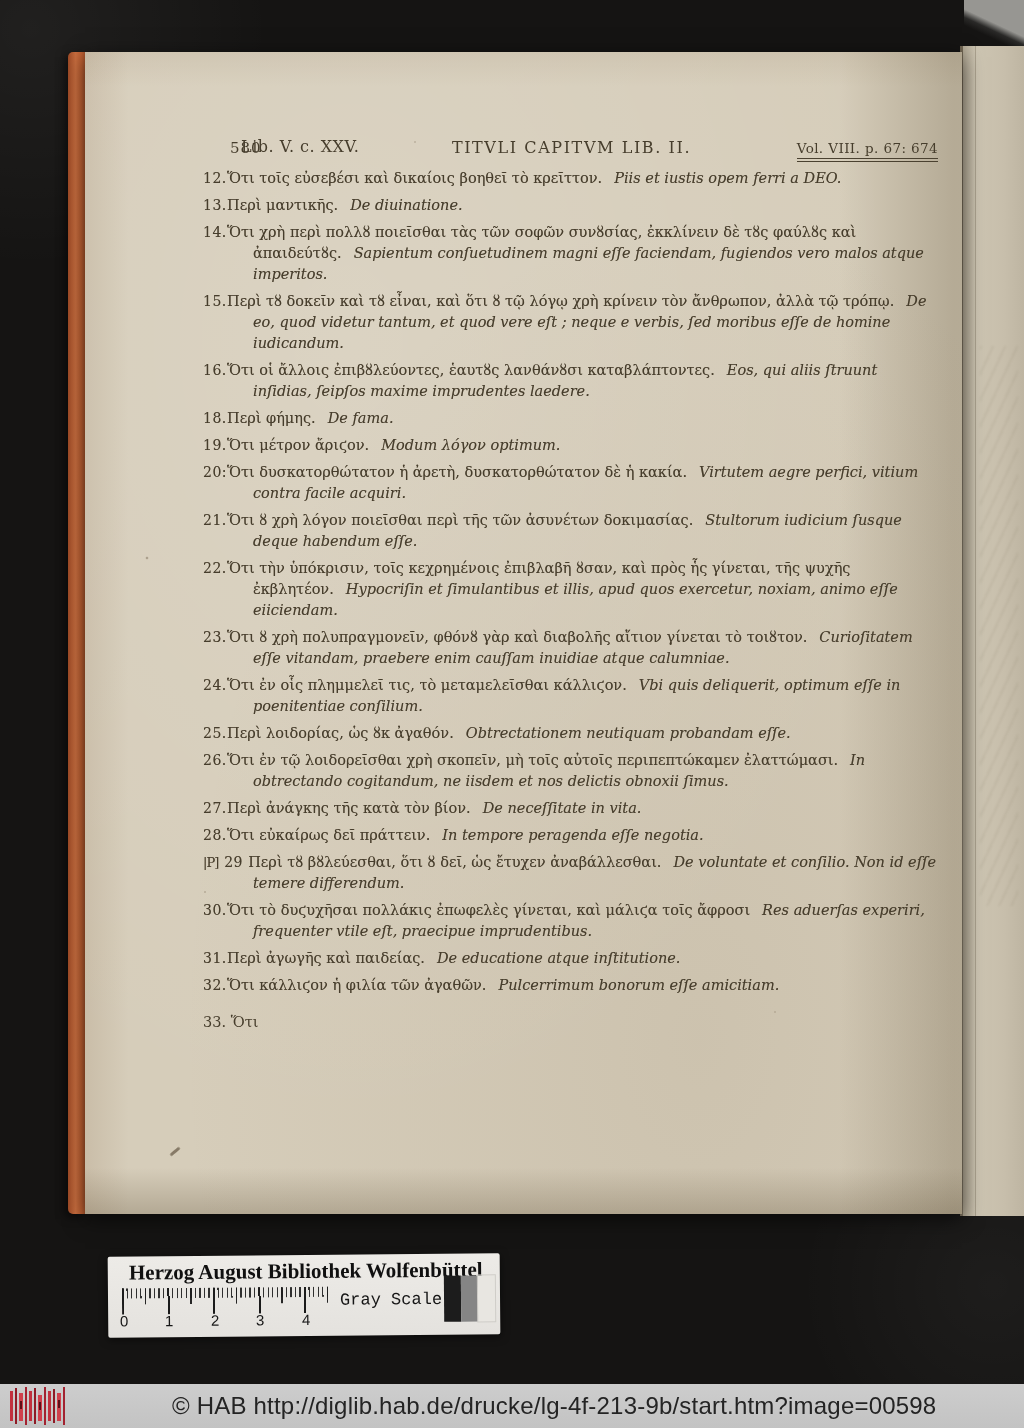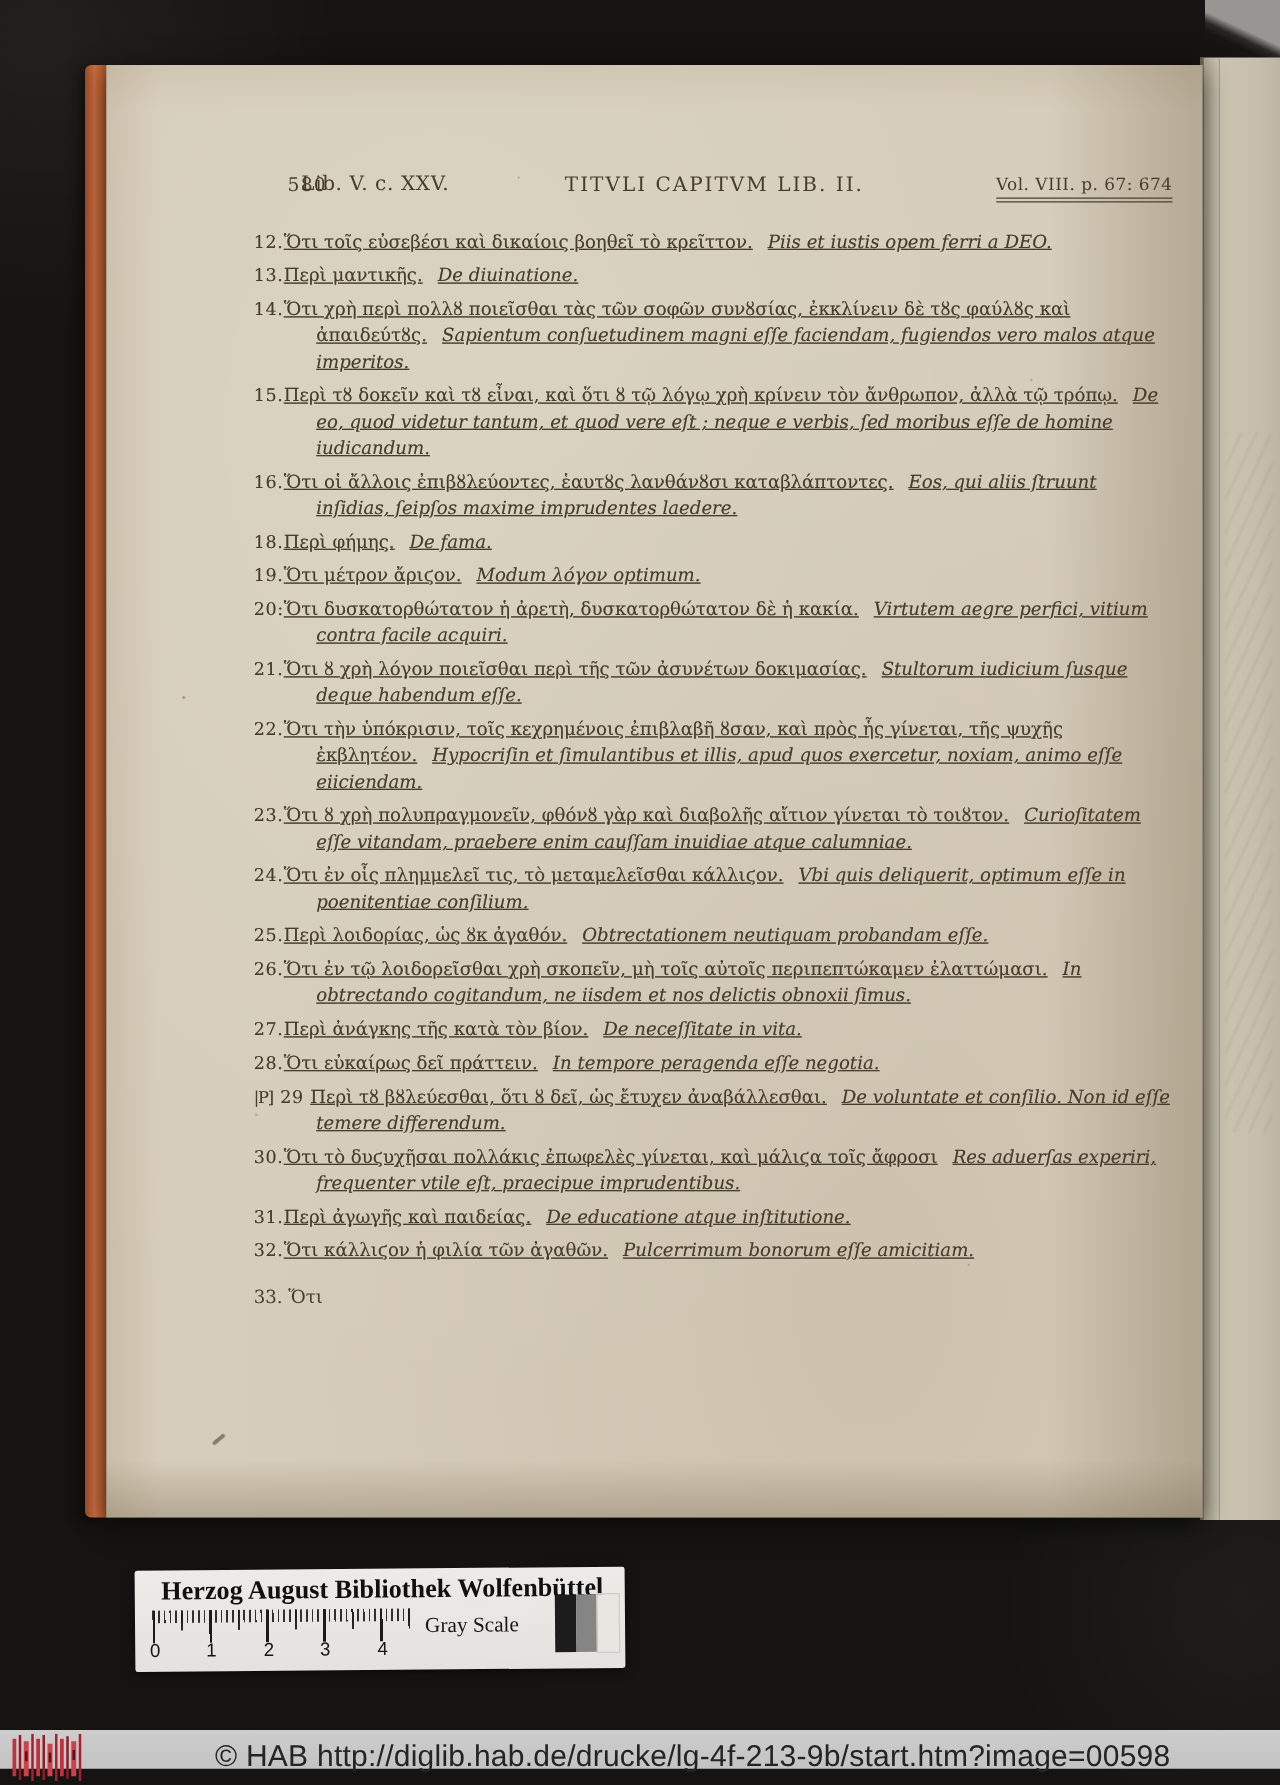--- a/index.html
+++ b/index.html
@@ -70,21 +70,21 @@
   .bookref{position:absolute;left:38px;top:1px;font-size:16px;letter-spacing:.5px;}
   .main-title{
     position:absolute;left:50%;transform:translateX(-50%);top:2px;
     font-size:16px;letter-spacing:1.6px;white-space:nowrap;
   }
   .volref{
     position:absolute;right:2px;top:4px;font-size:13.5px;letter-spacing:.4px;
     border-bottom:4px double #4a4130;padding-bottom:2px;white-space:nowrap;
   }
 
-  .chapter-list{margin-top:22px;text-decoration:underline;}
+  .chapter-list{margin-top:6px;}
   .item{
     margin:0 0 6px 0;padding-left:50px;text-indent:-50px;
     font-size:14.5px;line-height:21px;text-shadow:0 0 .5px rgba(70,56,34,.4);
   }
   .num{display:inline-block;width:24px;text-indent:0;letter-spacing:.5px;font-size:14px;}
   .mark{display:inline-block;text-indent:0;font-size:13px;letter-spacing:-1px;}
   .mark:not(:empty){margin-right:6px;}
   .latin{font-style:italic;margin-left:12px;}
   .catchword{margin-top:18px;text-align:left;padding-right:26px;font-size:14.5px;}
 
@@ -113,29 +113,29 @@
   .ruler-nums{position:absolute;left:0;top:24px;width:210px;height:20px;
     font-family:"Liberation Sans","DejaVu Sans",sans-serif;font-size:15px;color:#161616;}
   .ruler-nums span{position:absolute;width:14px;text-align:center;}
   .ruler-nums span:nth-child(1){left:-5px;}
   .ruler-nums span:nth-child(2){left:40px;}
   .ruler-nums span:nth-child(3){left:86px;}
   .ruler-nums span:nth-child(4){left:131px;}
   .ruler-nums span:nth-child(5){left:177px;}
   .grayscale-label{
     position:absolute;left:232px;top:36px;
-    font-family:Liberation Serif, serif;font-size:17px;color:#161616;
+    font-family:Liberation Mono, monospace;font-size:17px;color:#161616;
   }
   .patches{position:absolute;right:5px;top:22px;height:46px;display:flex;}
   .patch{width:17px;height:46px;}
   .patch:last-child{outline:1px solid #cfcdc8;}
 
   
   .footer-bar{
-    position:absolute;left:0;top:1384px;width:1024px;height:31px;
+    position:absolute;left:0;top:1384px;width:1024px;height:44px;
     background:linear-gradient(180deg,#cdcdcd,#c3c3c3);
   }
   .hab-logo{position:absolute;left:8px;top:3px;}
   .copyright{
     position:absolute;left:172px;top:8px;
     font-family:"Liberation Sans","DejaVu Sans",sans-serif;font-size:24px;
     color:#242424;letter-spacing:.2px;white-space:nowrap;
   }
 </style>
 </head>

